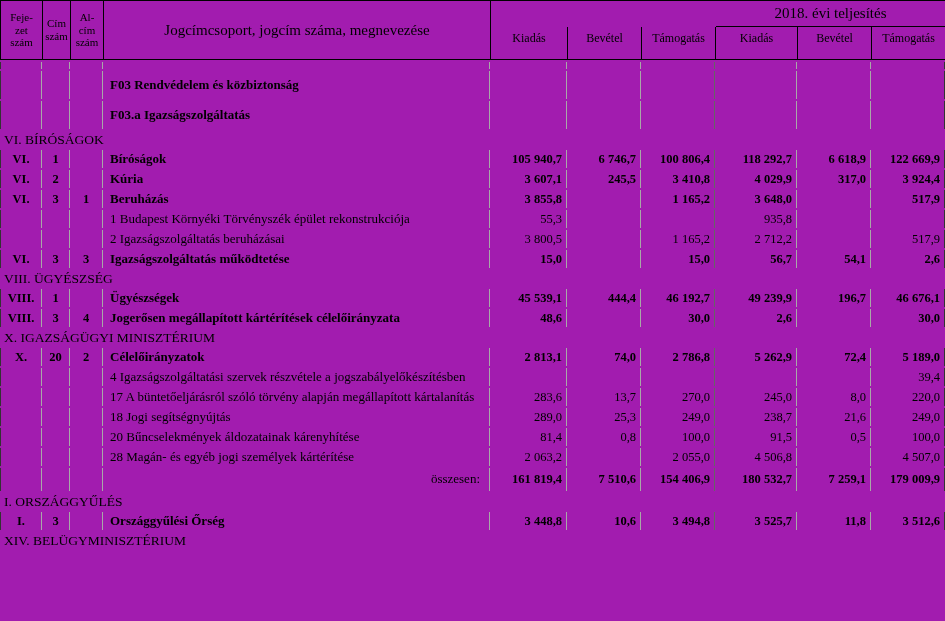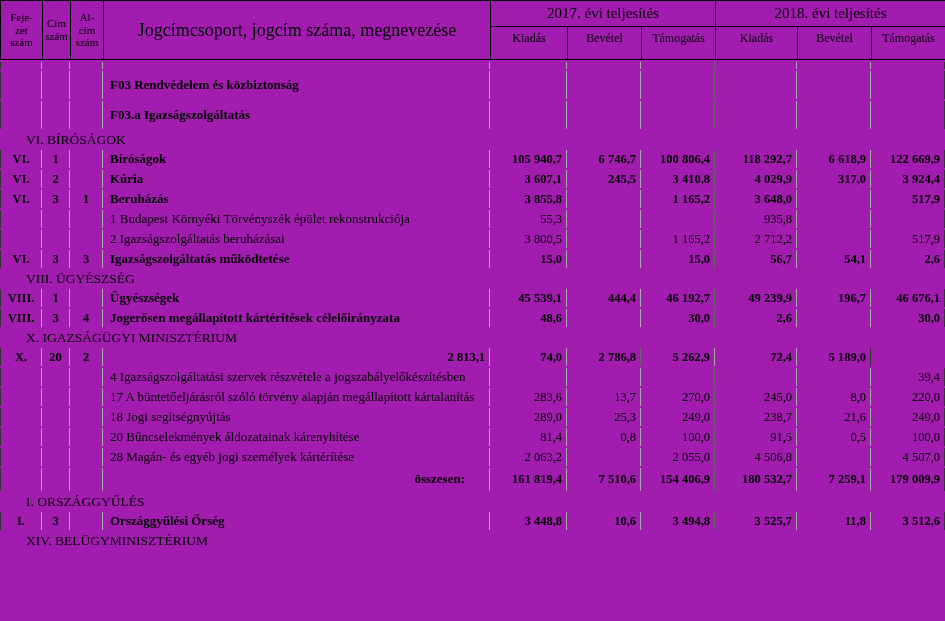--- a/index.html
+++ b/index.html
@@ -10,21 +10,21 @@
   
   .thead{display:grid;
     grid-template-columns:42px 28px 33px 387px 77px 74px 74px 82px 74px 74px;
     grid-template-rows:26px 32px;
     border-top:1px solid #000;border-bottom:1px solid #000;border-left:1px solid #000;
     box-sizing:border-box;}
   .th{border-right:1px solid #000;box-sizing:border-box;
     display:flex;align-items:center;justify-content:center;text-align:center;}
   .th.span2{grid-row:1/3;}
   .th.small{font-size:11px;line-height:1.18;white-space:pre-line;}
-  .th.megnev{font-size:18px;}
+  .th.megnev{font-size:15px;}
   .th.year{font-size:15px;border-bottom:1px solid #000;grid-row:1;}
   .th.sub{font-size:12px;grid-row:2;align-items:flex-start;padding-top:4px;}
 
   
   .tbody{width:945px;}
   .row{display:grid;
     grid-template-columns:42px 28px 33px 387px 77px 74px 74px 82px 74px 74px;
     margin-top:2px;}
   .cell{border-right:1px solid #a8a8a8;box-sizing:border-box;
     display:flex;align-items:center;overflow:hidden;}
@@ -35,42 +35,41 @@
   .c-name{padding-left:7px;font-size:13px;line-height:1.25;}
   .c-name.b{font-weight:bold;}
   .c-val{justify-content:flex-end;padding-right:4px;font-size:12.5px;
     font-variant-numeric:tabular-nums;white-space:nowrap;}
   .c-val.b{font-weight:bold;}
 
   .row.spacer{height:7px;}
   .row.label{min-height:28px;}
   .row.data{min-height:18px;}
   .row.total{min-height:23px;}
-  .row.total .c-name{justify-content:flex-end;padding-right:24px;font-weight:bold;}
+  .row.total .c-name{justify-content:flex-end;padding-right:9px;font-weight:normal;}
   .row.section{grid-template-columns:1fr;min-height:17px;}
-  .section-cell{border:none !important;padding-left:26px;font-size:13.5px;
+  .section-cell{border:none !important;padding-left:4px;font-size:13.5px;
     display:flex;align-items:center;}
 </style>
 </head>
 <body>
 
 <div class="page">
   <div class="budget-table">
 
     <div class="thead">
       <div class="th small span2" style="grid-column:1">Feje-
 zet
 szám</div>
       <div class="th small span2" style="grid-column:2">Cím
 szám</div>
       <div class="th small span2" style="grid-column:3">Al-
 cím
 szám</div>
       <div class="th megnev span2" style="grid-column:4">Jogcímcsoport, jogcím száma, megnevezése</div>
-      <div class="th year" style="grid-column:5/8">2017. évi teljesítés</div>
       <div class="th year" style="grid-column:8/11">2018. évi teljesítés</div>
       <div class="th sub" style="grid-column:5">Kiadás</div>
       <div class="th sub" style="grid-column:6">Bevétel</div>
       <div class="th sub" style="grid-column:7">Támogatás</div>
       <div class="th sub" style="grid-column:8">Kiadás</div>
       <div class="th sub" style="grid-column:9">Bevétel</div>
       <div class="th sub" style="grid-column:10">Támogatás</div>
     </div>
 
     <div class="tbody">
@@ -212,20 +211,21 @@
           <div class="cell c-val b"></div>
           <div class="cell c-val b lastcol">30,0</div>
         </div>
         <div class="row section">
           <div class="cell section-cell">X. IGAZSÁGÜGYI MINISZTÉRIUM</div>
         </div>
         <div class="row data">
           <div class="cell c-num">X.</div>
           <div class="cell c-num">20</div>
           <div class="cell c-num">2</div>
+          <div class="cell c-name b">Célelőirányzatok</div>
           <div class="cell c-val b">2 813,1</div>
           <div class="cell c-val b">74,0</div>
           <div class="cell c-val b grpend">2 786,8</div>
           <div class="cell c-val b">5 262,9</div>
           <div class="cell c-val b">72,4</div>
           <div class="cell c-val b lastcol">5 189,0</div>
         </div>
         <div class="row data">
           <div class="cell c-num"></div>
           <div class="cell c-num"></div>

